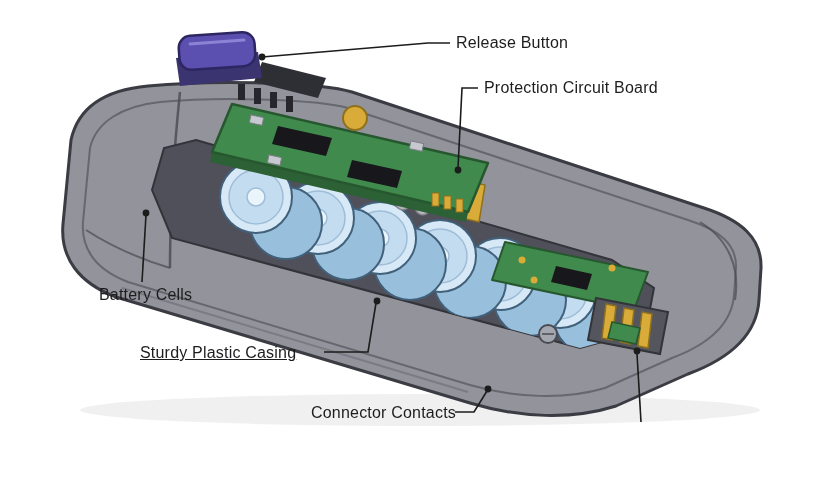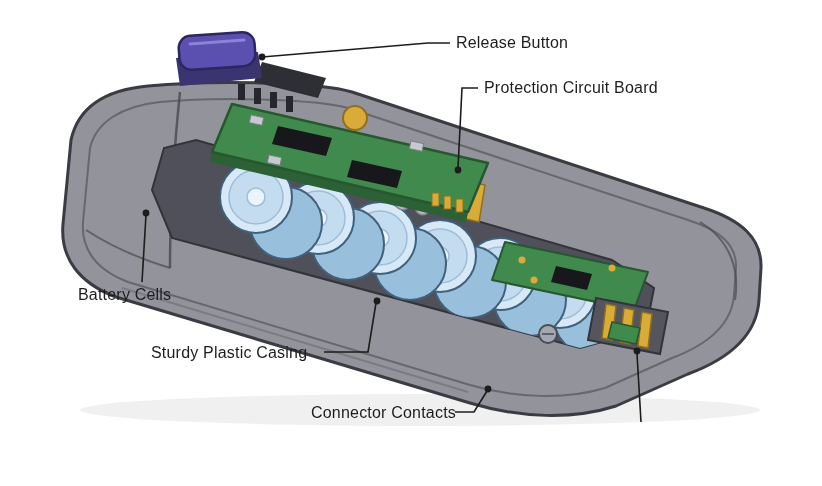--- a/index.html
+++ b/index.html
@@ -166,20 +166,20 @@
       <circle cx="377" cy="301" r="3.4"></circle>
       <circle cx="488" cy="389" r="3.4"></circle>
       <circle cx="637" cy="351" r="3.4"></circle>
     </g>
   </svg>
 
   <div class="label" style="left:456px;top:33px;">Release Button</div>
 
   <div class="label" style="left:484px;top:78px;text-align:right;">Protection Circuit Board</div>
 
-  <div class="label" style="left:78px;top:285px;">Battery Cells</div>
+  <div class="label" style="left:99px;top:285px;">Battery Cells</div>
 
-  <div class="label" style="left:151px;top:343px;">Sturdy Plastic Casing</div>
+  <div class="label" style="left:140px;top:343px;text-decoration:underline;">Sturdy Plastic Casing</div>
 
   <div class="label" style="left:311px;top:403px;">Connector Contacts</div>
 
 
 </div>
 
 </body></html>

